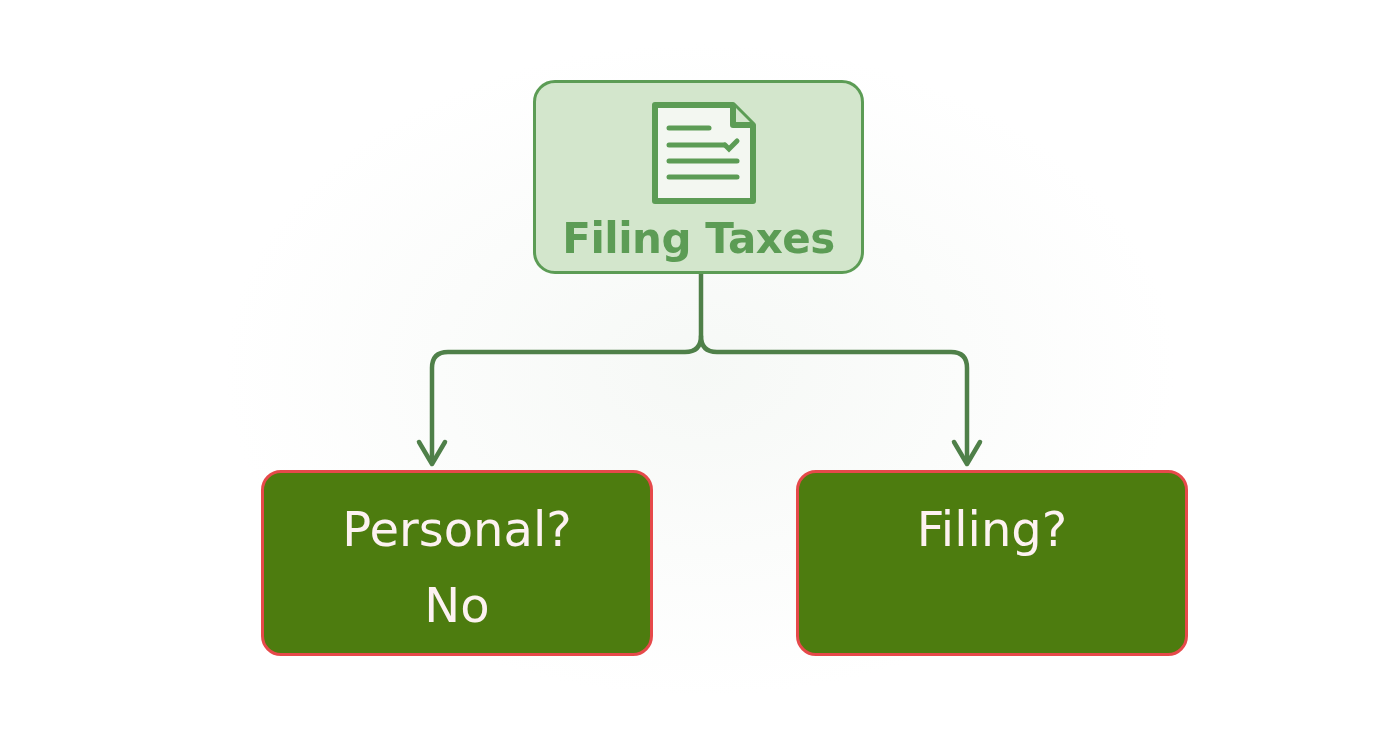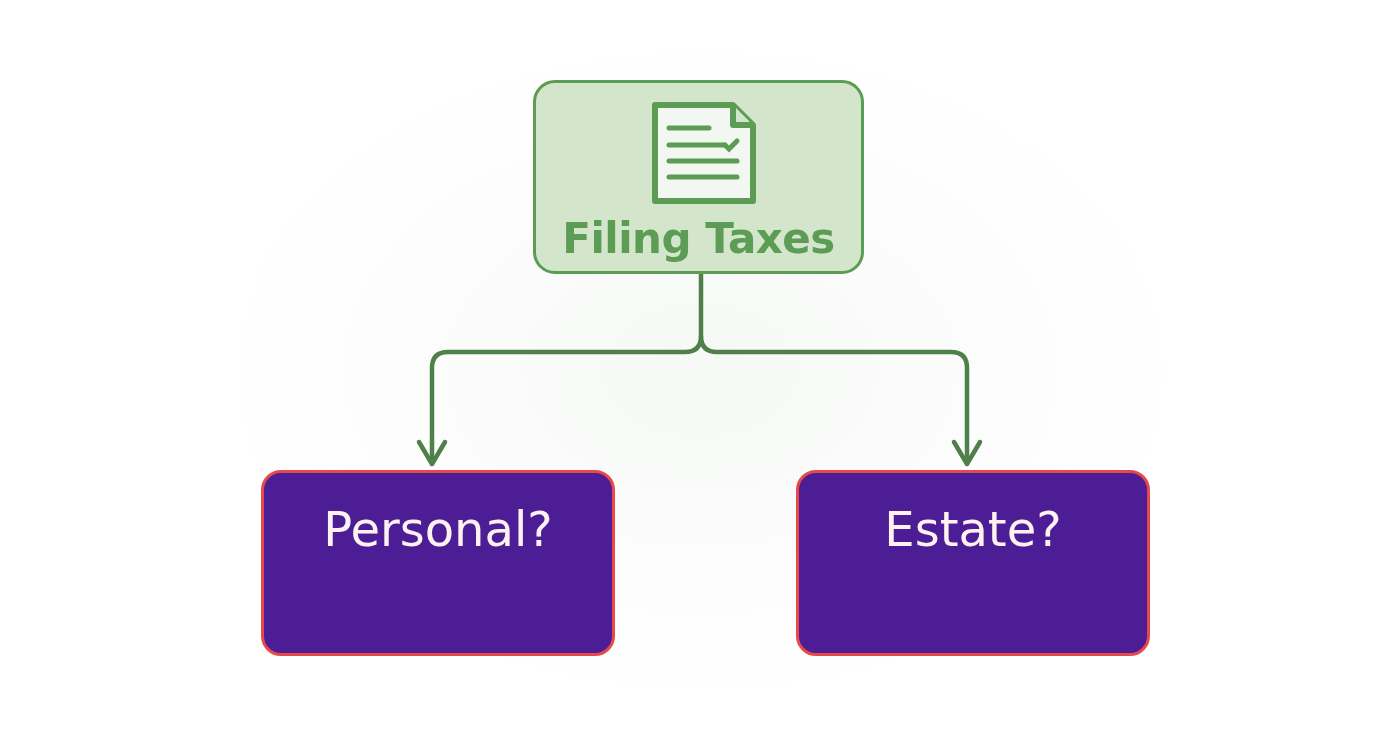--- a/index.html
+++ b/index.html
@@ -31,23 +31,23 @@
     .root-node .title {
       position: absolute; left: 0; right: 0; top: 131px;
       font-family: "DejaVu Sans", sans-serif;
       font-weight: bold;
       font-size: 42px;
       color: #5c9c55;
       letter-spacing: -0.5px;
     }
     .leaf-node {
       position: absolute;
-      width: 354px; height: 186px;
+      width: 392px; height: 186px;
       box-sizing: border-box;
-      background: #4c1d95;
+      background: #4d7c0f;
       border: 3px solid #e6494a;
       border-radius: 20px;
       text-align: center;
       color: #fdf2f1;
       font-family: "DejaVu Sans", sans-serif;
       font-size: 48px;
       line-height: 76px;
     }
     .leaf-node .question { position: absolute; left: 0; right: 0; top: 18px; }
     .leaf-node .answer { position: absolute; left: 0; right: 0; top: 94px; }
@@ -80,17 +80,18 @@
         <line x1="20" y1="60" x2="88" y2="60"></line>
         <line x1="20" y1="76" x2="88" y2="76"></line>
       </g>
     </svg>
   </span>
   <div class="title">Filing Taxes</div>
 </div>
 
 <div class="leaf-node" id="node-personal">
   <div class="question">Personal?</div>
+  <div class="answer">No</div>
 </div>
 
 <div class="leaf-node" id="node-estate">
-  <div class="question">Estate?</div>
+  <div class="question">Filing?</div>
 </div>
 
 </body></html>

